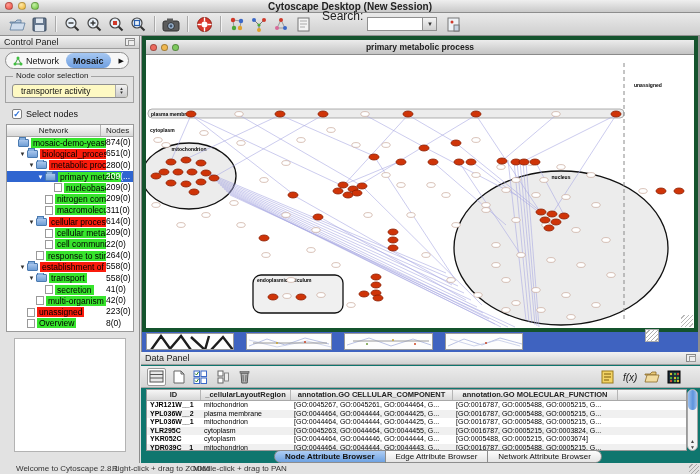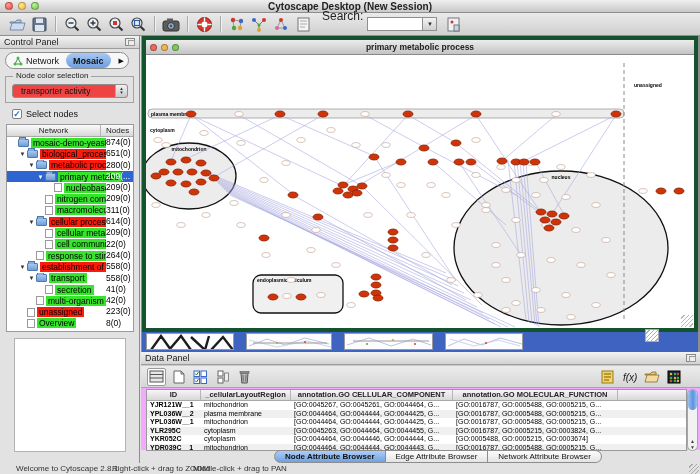--- a/index.html
+++ b/index.html
@@ -34,21 +34,21 @@
     display:flex; align-items:center; font-size:9px; color:#222; padding:0 4px; }
   .float-ic { margin-left:auto; width:10px; height:8px; border:1px solid #888; background:#eee; position:relative; }
   .float-ic::after { content:""; position:absolute; left:2px; top:1px; width:5px; height:4px; border:1px solid #999; }
   .cp-tabs { position:absolute; left:5px; top:16px; width:124px; height:17px; background:#f7f7f7;
     border:1px solid #8f8f8f; border-radius:9px; display:flex; align-items:center; font-size:9px; }
   .cp-tab { display:flex; align-items:center; padding:0 7px; color:#111; height:15px; }
   .cp-tab.on { background:linear-gradient(#a7c8f2,#6f9fe0); border-radius:8px; font-weight:bold; }
   .cp-tabs .more { margin-left:auto; margin-right:4px; font-size:7px; color:#111; }
   .groupbox { position:absolute; left:5px; top:40px; width:129px; height:27px; border:1px solid #a3a3a3; border-radius:0; }
   .groupbox legend { position:absolute; top:-6px; left:7px; background:#e2e2e2; font-size:8px; padding:0 3px; color:#222; }
-  .combo { position:absolute; left:6px; top:7px; width:116px; height:14px; background:#ef4444; border:1px solid #8f8f8f;
+  .combo { position:absolute; left:6px; top:7px; width:116px; height:14px; background:#fef9c3; border:1px solid #8f8f8f;
     border-radius:3px; font-size:8.5px; display:flex; align-items:center; padding-left:8px; color:#111; }
   .combo .stepper { margin-left:auto; width:12px; height:12px; background:linear-gradient(#f2f2f2,#c9c9c9);
     border-left:1px solid #aaa; border-radius:0 2px 2px 0; display:flex; flex-direction:column; align-items:center; justify-content:center; font-size:4.5px; line-height:4px; color:#333; }
   .checkbox-row { position:absolute; left:12px; top:73px; display:flex; align-items:center; font-size:9px; color:#111; }
   .cbx { width:10px; height:10px; background:#fff; border:1px solid #7f7f7f; border-radius:2px; margin-right:4px;
     color:#2a6fd6; font-size:9px; line-height:9px; font-weight:bold; text-align:center; }
   .tree-panel { position:absolute; left:6px; top:88px; width:128px; height:208px; background:#fff;
     border:1px solid #9a9a9a; overflow:hidden; }
   .tree-head { height:12px; display:flex; font-size:8px; color:#222;
     background:linear-gradient(#fbfbfb,#d8d8d8); border-bottom:1px solid #a8a8a8; }
@@ -79,21 +79,21 @@
   .ntitle { position:absolute; left:0; right:0; text-align:center; font-size:8.5px; font-weight:bold; color:#222; }
   #net-svg { display:block; background:#fff; }
   .canvas-grip { position:absolute; right:1px; bottom:1px; width:12px; height:12px;
     background:repeating-linear-gradient(135deg,#fff 0 2px,#b9b9b9 2px 3px); }
   .fragbar { position:absolute; left:1px; top:296px; width:556px; height:20px; background:#3f63c0; }
   .fragstrip { position:absolute; top:1px; height:17px; background:#fdfdfd; border:1px solid #9a9a9a; overflow:hidden; }
   .frag-grip { position:absolute; left:503px; top:-3px; width:14px; height:13px; background:#fff; border:1px solid #aaa;
     background-image:repeating-linear-gradient(135deg,#fff 0 2px,#b0b0b0 2px 3px); }
 
   
-  .data-panel { position:absolute; left:141px; top:352px; width:559px; height:98px; background:#f0abfc; }
+  .data-panel { position:absolute; left:141px; top:352px; width:559px; height:111px; background:#0f766e; }
   .dp-toolbar { position:absolute; left:0; top:14px; width:559px; height:22px;
     background:linear-gradient(#ececec,#d6d6d6); border-bottom:1px solid #a5a5a5; display:flex; align-items:center; padding-left:6px; }
   .dpb { width:19px; height:18px; border:none; background:transparent; display:flex; align-items:center; justify-content:center; padding:0; margin-right:3px; }
   .dpb.pressed { background:#fff; border:1px solid #9a9a9a; border-radius:2px; }
   .dp-right { margin-left:auto; display:flex; margin-right:14px; }
   .dtable { position:absolute; left:5px; top:37px; width:541px; height:62px; background:#fff; border:1px solid #9a9a9a; overflow:hidden; }
   .dhead { display:flex; height:11px; background:linear-gradient(#f6f6f6,#d8d8d8); border-bottom:1px solid #a8a8a8;
     font-size:7.5px; font-weight:bold; color:#222; }
   .dh { text-align:center; line-height:10px; border-right:1px solid #b5b5b5; overflow:hidden; white-space:nowrap; }
   .dh.c0{width:54px;} .dh.c1{width:90px;} .dh.c2{width:162px;} .dh.c3{width:165px;} .dh.c4{flex:1;border-right:none;}

